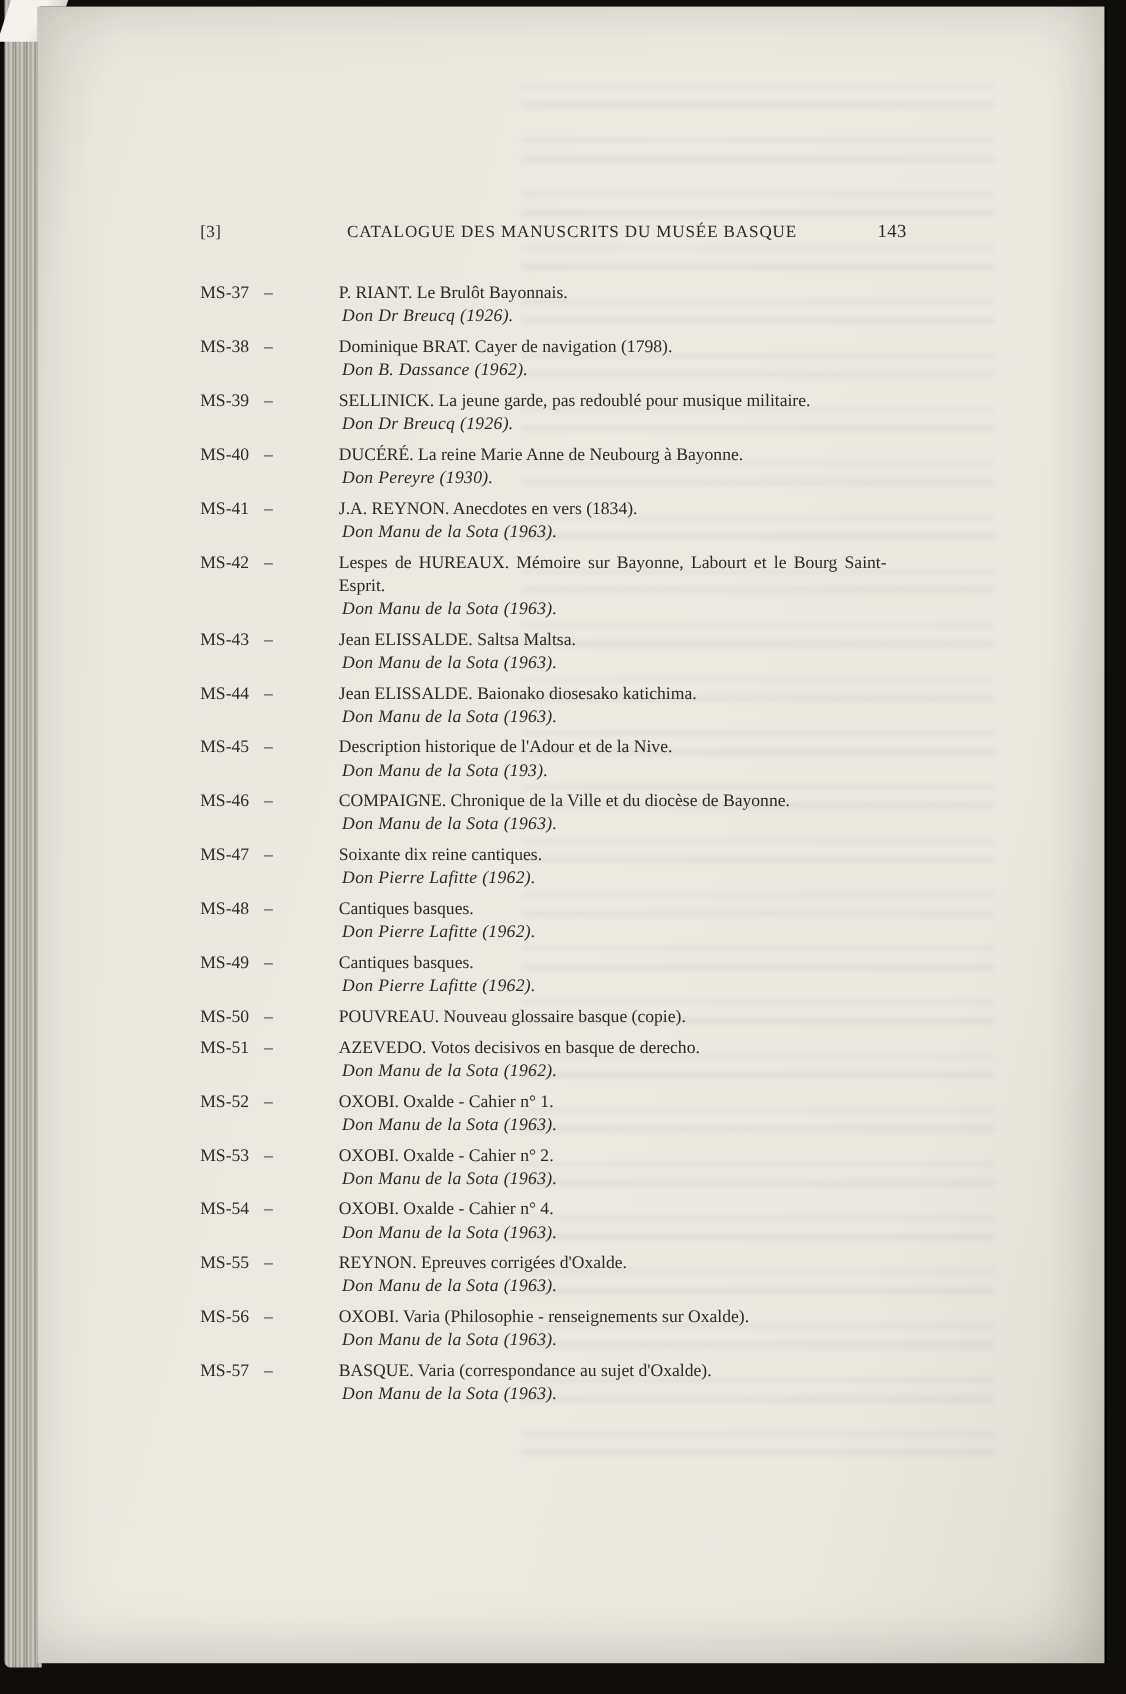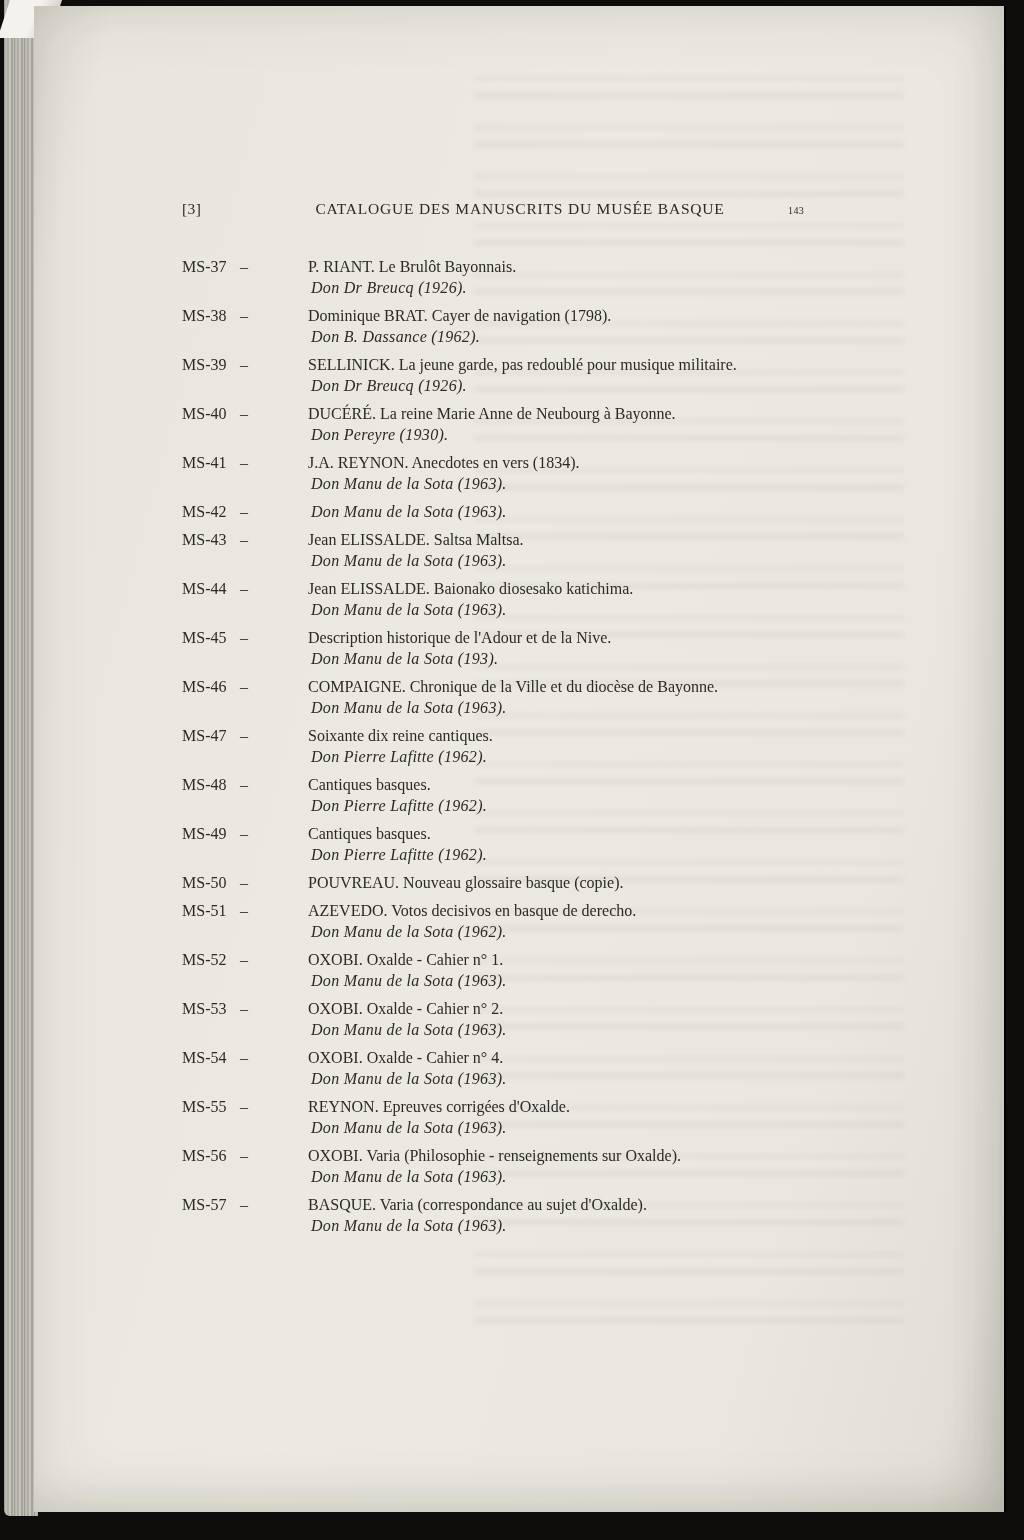--- a/index.html
+++ b/index.html
@@ -72,21 +72,21 @@
     font-size: 15.5px;
     letter-spacing: 0.4px;
   }
   .header .bracket { width: 70px; }
   .header .title {
     flex: 1;
     text-align: center;
     letter-spacing: 0.8px;
     white-space: nowrap;
   }
-  .header .pnum { width: 46px; text-align: left; font-size: 10px; }
+  .header .pnum { width: 46px; text-align: center; font-size: 17px; }
 
   .entries {
     position: absolute;
     left: 148px; top: 250px;
     width: 624px;
     font-size: 16px;
     line-height: 21px;
   }
   .entry {
     display: flex;
@@ -162,20 +162,21 @@
     <span class="body">
       <span class="title-line" style="display:block">J.A. REYNON. Anecdotes en vers (1834).</span>
       <span class="prov-line" style="display:block">Don Manu de la Sota (1963).</span>
     </span>
   </div>
 
   <div class="entry">
     <span class="id">MS-42</span>
     <span class="dash">–</span>
     <span class="body">
+      <span class="title-line" style="display:block">Lespes de HUREAUX. Mémoire sur Bayonne, Labourt et le Bourg Saint-Esprit.</span>
       <span class="prov-line" style="display:block">Don Manu de la Sota (1963).</span>
     </span>
   </div>
 
   <div class="entry">
     <span class="id">MS-43</span>
     <span class="dash">–</span>
     <span class="body">
       <span class="title-line" style="display:block">Jean ELISSALDE. Saltsa Maltsa.</span>
       <span class="prov-line" style="display:block">Don Manu de la Sota (1963).</span>

